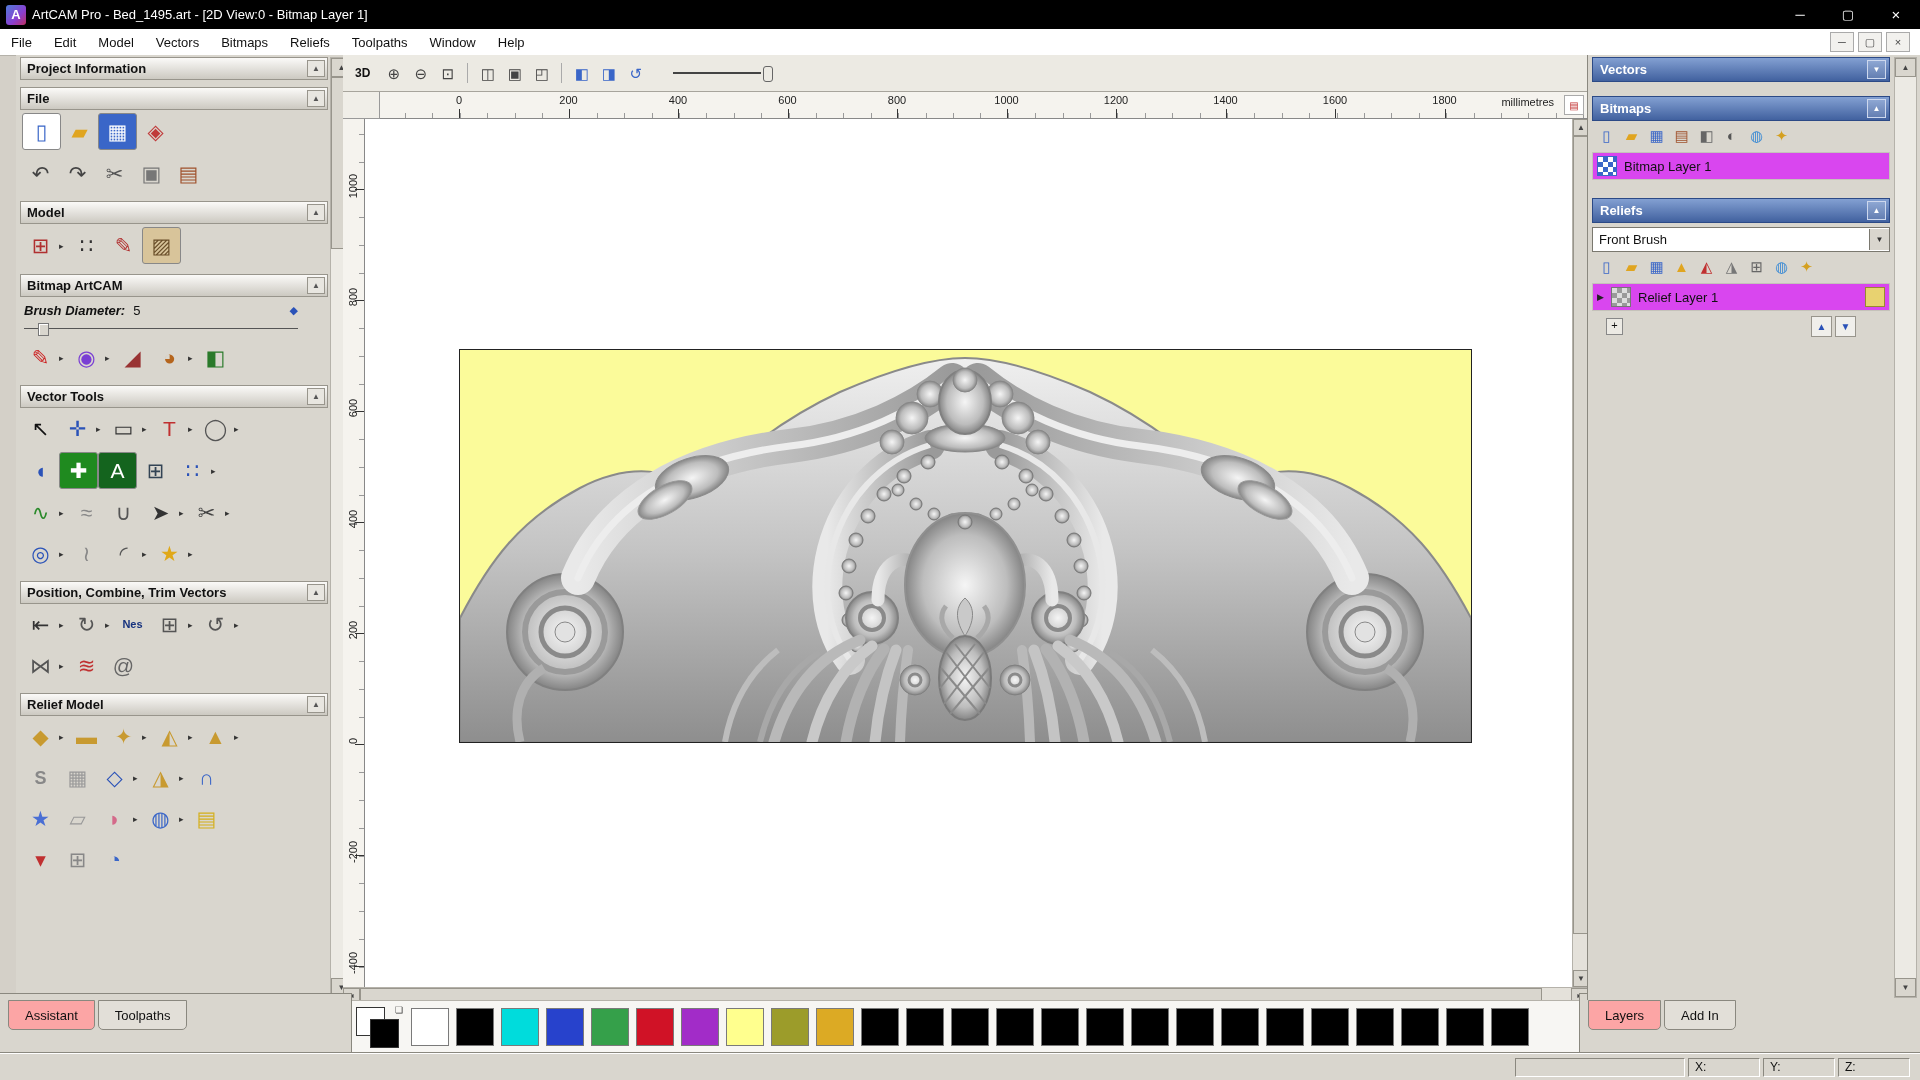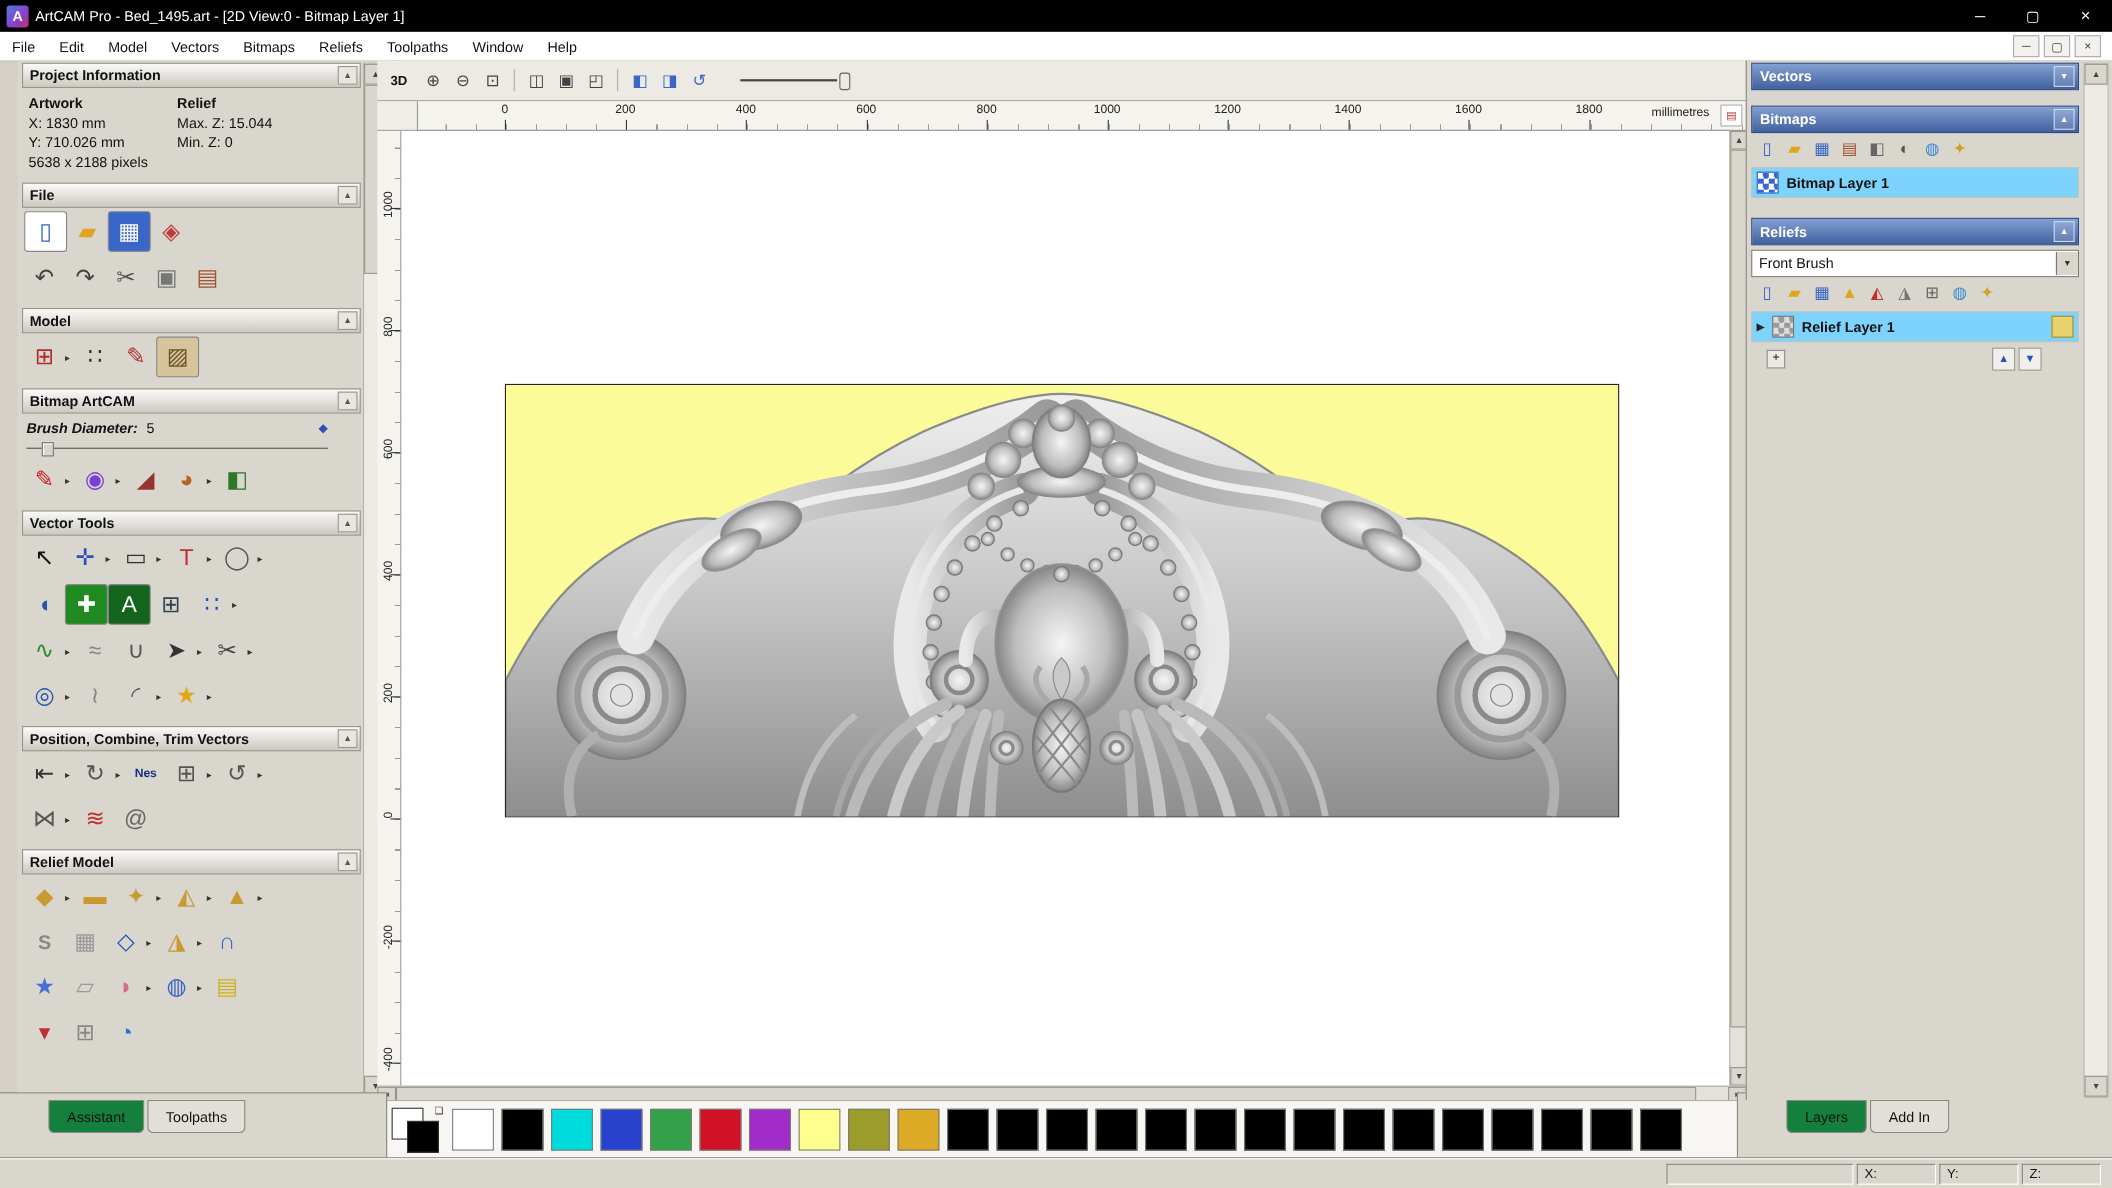--- a/index.html
+++ b/index.html
@@ -53,21 +53,21 @@
     font-size:8px;color:#444;display:flex;align-items:center;justify-content:center;cursor:pointer;}
   .sbtn.top{top:0;}
   .sbtn.bot{bottom:0;}
   .sthumb{position:absolute;left:0;top:19px;width:19px;height:170px;background:#d9d6ce;border:1px solid #98958c;cursor:pointer;}
   
   .tabstrip{position:absolute;height:53px;background:#d9d6ce;border-top:1px solid #8a887f;display:flex;align-items:flex-start;padding-top:6px;}
   .tabstrip.l{left:0;bottom:27px;width:343px;border-right:1px solid #8a887f;padding-left:8px;}
   .tabstrip.r{right:0;bottom:27px;width:332px;border-left:1px solid #8a887f;padding-left:8px;}
   .tab{height:28px;padding:0 16px;display:flex;align-items:center;background:#e2dfd8;border:1px solid #8a887f;
     border-radius:0 0 5px 5px;margin-right:3px;cursor:pointer;}
-  .tab.active{background:#15803d;margin-left:36px;}
+  .tab.active{background:#fca5a5;}
   
   .ctoolbar{position:absolute;left:343px;top:55px;width:1245px;height:37px;background:#eceae3;
     border-bottom:1px solid #a7a49c;display:flex;align-items:center;padding-left:12px;gap:3px;box-sizing:border-box;}
   .view3d{font-weight:bold;font-size:12px;margin-right:8px;cursor:pointer;}
   .linewidget{position:relative;width:100px;height:16px;margin-left:22px;cursor:pointer;}
   .linewidget:before{content:"";position:absolute;left:0;right:12px;top:7px;height:2px;background:#444;}
   .linewidget .lh{position:absolute;right:0;top:1px;width:8px;height:14px;border:1px solid #666;border-radius:3px;background:#eceae3;}
   .rcorner{position:absolute;left:343px;top:92px;width:37px;height:27px;background:#f0eee8;
     border-right:1px solid #999;border-bottom:1px solid #999;box-sizing:border-box;}
   .hruler{position:absolute;left:380px;top:92px;width:1208px;height:27px;background:#f5f3ee;border-bottom:1px solid #888;
@@ -105,21 +105,21 @@
   .swatch{width:38px;height:38px;border:1px solid #7a7a7a;margin-right:7px;cursor:pointer;box-sizing:border-box;}
   
   .rightpanel{position:absolute;right:0;top:55px;width:332px;bottom:80px;background:#d9d6ce;
     border-left:1px solid #8a887f;overflow:hidden;}
   .rp-content{position:absolute;left:4px;top:0;right:30px;bottom:0;}
   .rp-head{height:23px;background:linear-gradient(#83a0d2,#41619f);color:#fff;font-weight:bold;
     border:1px solid #2c4a86;display:flex;align-items:center;justify-content:space-between;padding:0 3px 0 7px;}
   .rp-chev{width:17px;height:17px;border:1px solid #cdd8ee;background:rgba(255,255,255,.15);color:#fff;font-size:8px;
     display:flex;align-items:center;justify-content:center;cursor:pointer;}
   .rp-toolrow{display:flex;align-items:center;padding:3px 0 2px 2px;}
-  .layerrow{display:flex;align-items:center;height:26px;background:#7dd3fc;border:1px solid #c5c2ba;margin-top:3px;padding:0 4px;cursor:pointer;font-weight:bold;}
+  .layerrow{display:flex;align-items:center;height:26px;background:#d946ef;border:1px solid #c5c2ba;margin-top:3px;padding:0 4px;cursor:pointer;}
   .layerrow .licon{width:18px;height:18px;margin-right:7px;border:1px solid #3a66c8;
     background:repeating-conic-gradient(#3a66c8 0 25%,#ffffff 0 50%) 0 0/10px 10px;}
   .layerrow .licon.gray{border:1px solid #777;background:repeating-conic-gradient(#9a9a9a 0 25%,#dddddd 0 50%) 0 0/10px 10px;}
   .layerrow .exp{width:12px;font-size:9px;color:#222;margin-right:2px;cursor:pointer;}
   .layerrow .vis{margin-left:auto;width:18px;height:18px;border:1px solid #998a30;background:#e8d270;cursor:pointer;}
   .combo{display:flex;align-items:center;height:23px;background:#fff;border:1px solid #7a786f;margin-top:4px;cursor:pointer;}
   .combo .cval{flex:1;padding-left:6px;}
   .combo .cbtn{width:19px;height:21px;background:#d9d6ce;border-left:1px solid #7a786f;font-size:8px;color:#333;
     display:flex;align-items:center;justify-content:center;}
   .layerfoot{display:flex;align-items:center;margin-top:5px;}
@@ -171,33 +171,20 @@
       <div class="mdibtn">▢</div>
       <div class="mdibtn">×</div>
     </div>
 </div>
 
 <div class="leftpanel">
   <div class="lp-content">
     <div class="sect">
       <span>Project Information</span>
       <span class="rollup">▲</span>
-    </div>
-    <div class="pinfo">
-      <div class="col">
-        <b>Artwork</b>
-        <span>X: 1830 mm</span>
-        <span>Y: 710.026 mm</span>
-        <span>5638 x 2188 pixels</span>
-      </div>
-      <div class="col">
-        <b>Relief</b>
-        <span>Max. Z: 15.044</span>
-        <span>Min. Z: 0</span>
-      </div>
     </div>
 
     <div class="sect">
       <span>File</span>
       <span class="rollup">▲</span>
     </div>
     <div class="trow">
         <div class="tool" style="background: rgb(255, 255, 255); border: 1px solid rgb(136, 136, 136); border-radius: 3px;">
           <span class="g" style="color: rgb(58, 102, 200);">▯</span>
         </div>

